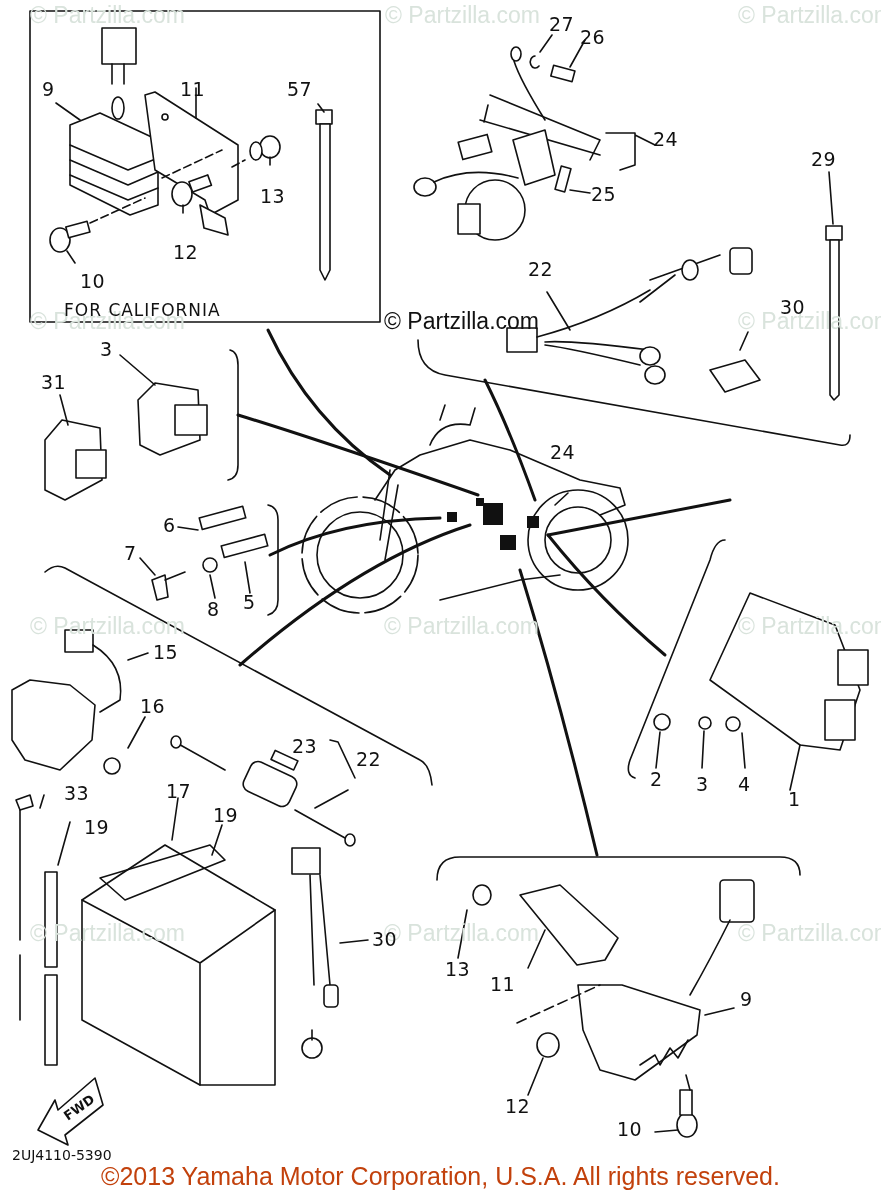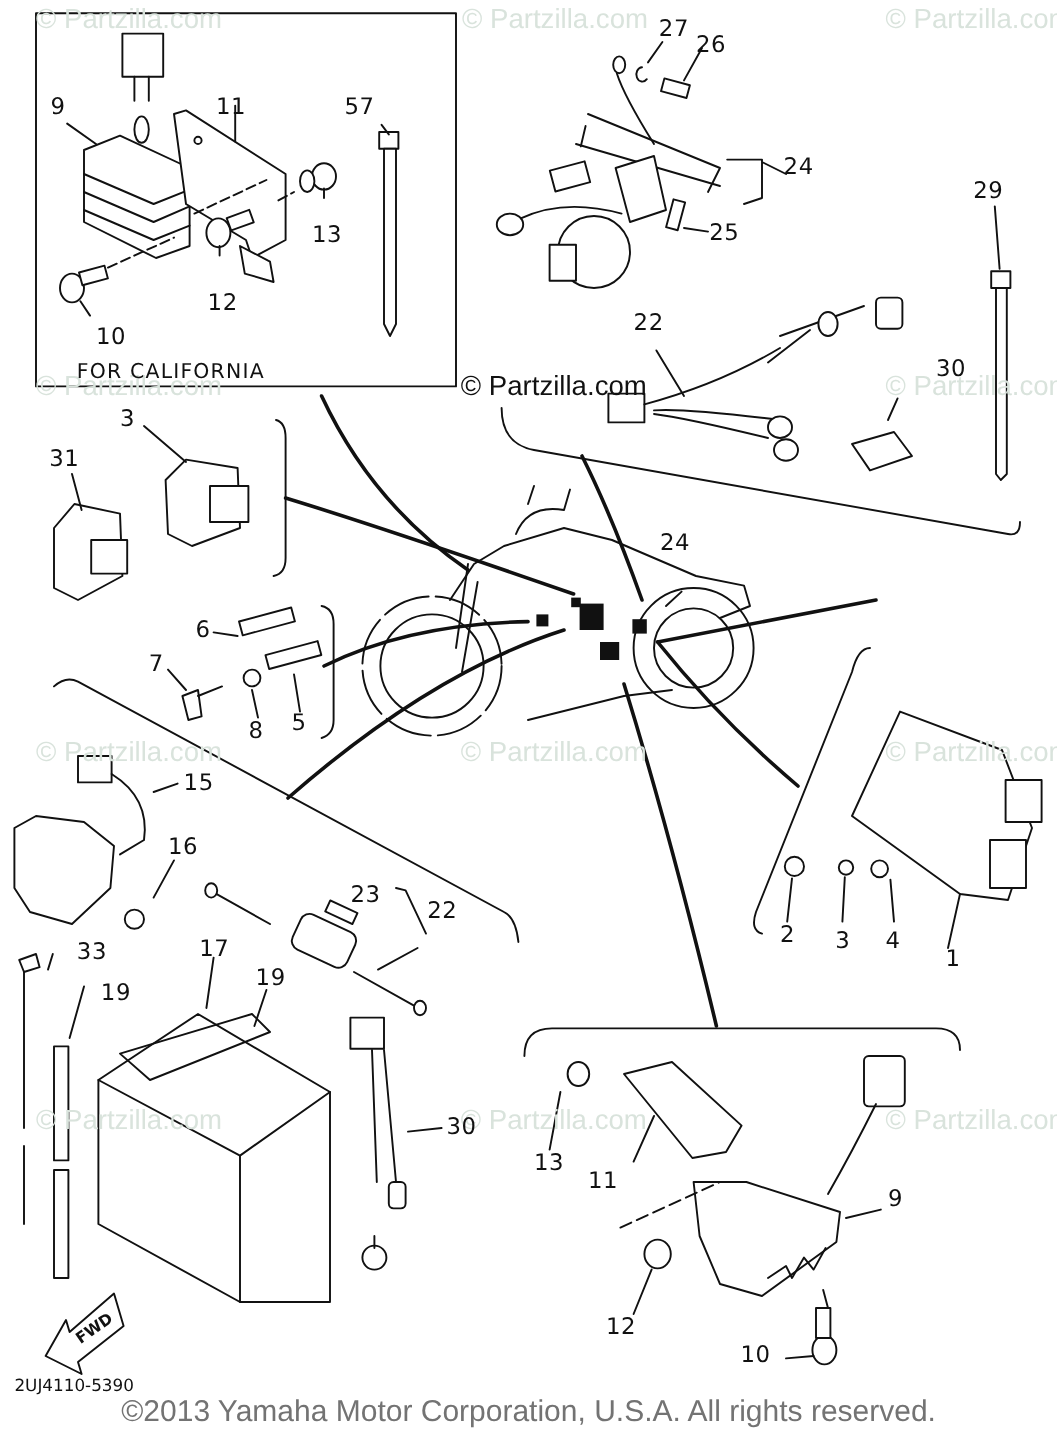--- a/index.html
+++ b/index.html
@@ -12,21 +12,21 @@
   #diagram .blk { fill: #111; stroke: none; }
   .callout { position: absolute; font-family: "DejaVu Sans", sans-serif; font-size: 19px;
              color: #111; line-height: 1; letter-spacing: 0.5px; white-space: nowrap; }
   .wm { position: absolute; font-family: "Liberation Sans", sans-serif; font-size: 23px;
         color: #d9e3dc; white-space: nowrap; pointer-events: none; }
   .wm.dark { color: #111; }
   .caption { position: absolute; font-family: "DejaVu Sans", sans-serif; font-size: 17px;
              letter-spacing: 1px; color: #111; white-space: nowrap; }
   .code { position: absolute; font-family: "DejaVu Sans", sans-serif; font-size: 14px; color: #111; }
   .copyright { position: absolute; left: 0; width: 881px; text-align: center;
-               font-family: "Liberation Sans", sans-serif; font-size: 25px; color: #737373; }
+               font-family: "Liberation Sans", sans-serif; font-size: 25px; color: #c2410c; }
 </style>
 </head>
 <body>
 
 <svg id="diagram" viewBox="0 0 881 1200" xmlns="http://www.w3.org/2000/svg">
 
   <g>
     <rect class="ln" x="30" y="11" width="350" height="311"></rect>
 
     <g>

